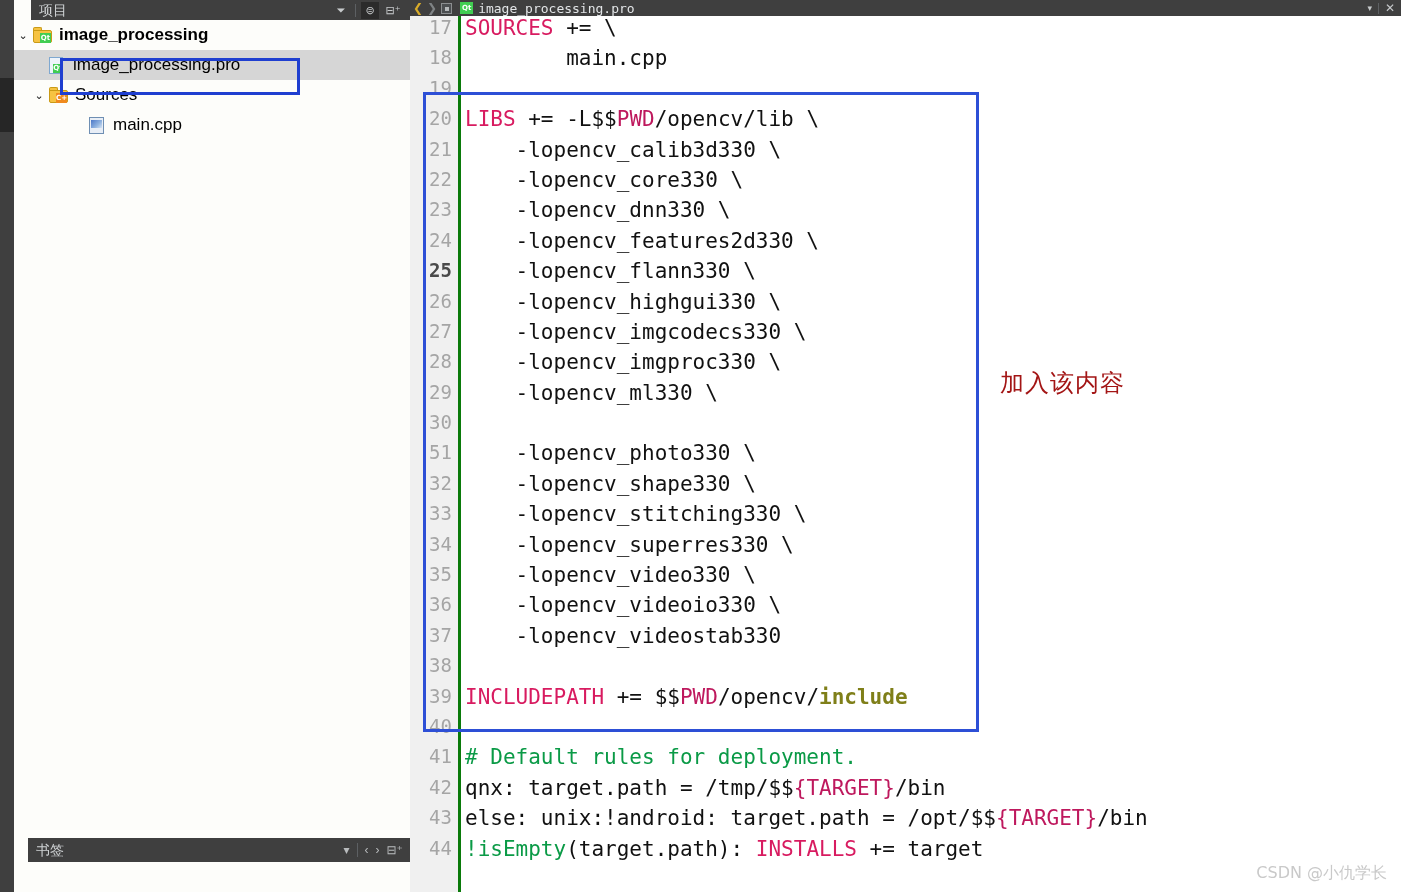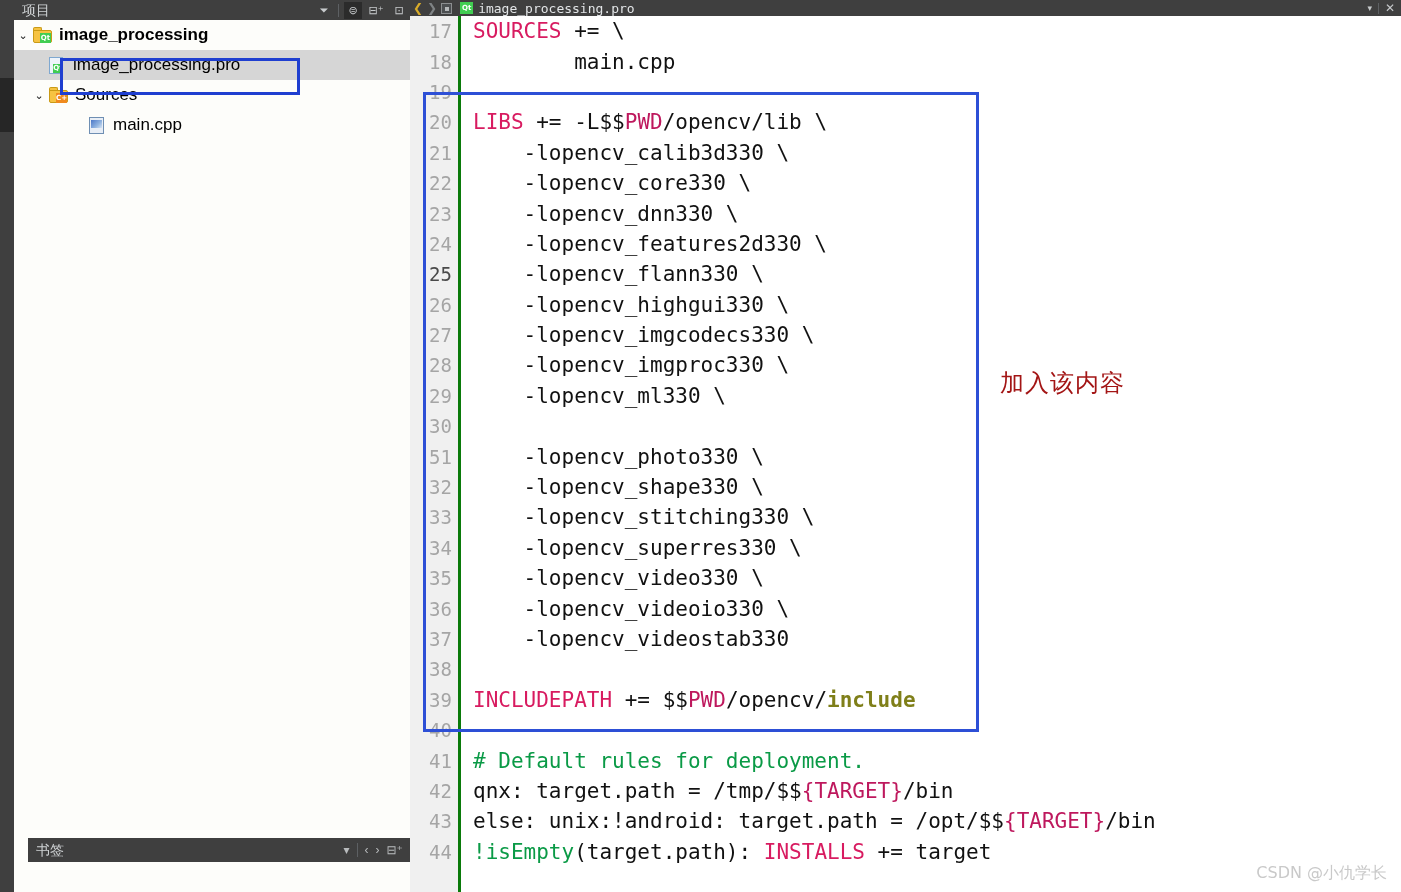--- a/index.html
+++ b/index.html
@@ -7,21 +7,21 @@
   body { font-family:"Liberation Sans", sans-serif; }
 
   #app { position:relative; width:1401px; height:892px; }
 
   
   .mode-strip { position:absolute; left:0; top:0; width:14px; height:892px; background:#3f3f3f; }
   .mode-strip .sel { position:absolute; left:0; top:78px; width:14px; height:54px; background:#262626; }
 
   
   .side-panel { position:absolute; left:14px; top:0; width:396px; height:892px; background:#fdfdfa; }
-  .side-header { position:absolute; left:0; top:0; width:396px; height:20px; background:#3f3f3f;
+  .side-header { position:absolute; left:17px; top:0; width:396px; height:20px; background:#3f3f3f;
                  color:#cfd2d4; font-size:14px; line-height:20px; padding-left:8px; }
   .side-header .tools { position:absolute; right:2px; top:0; height:20px; display:flex; align-items:center; gap:5px; }
   .side-header .tools .ti { width:18px; height:17px; display:flex; align-items:center; justify-content:center;
                             color:#c8cbcd; font-size:11px; }
   .side-header .tools .ti.active { background:#2b2b2b; }
   .side-header .sep { width:1px; height:13px; background:#5d6063; }
 
   .tree { position:absolute; left:0; top:20px; width:396px; height:818px; background:#fdfdfa;
           font-size:17px; color:#000; }
   .tnode { position:relative; height:30px; display:flex; align-items:center; white-space:nowrap; }
@@ -85,25 +85,25 @@
   .tabbar .right { margin-left:auto; display:flex; align-items:center; gap:6px; padding-right:6px; }
   .tabbar .right .caret { color:#c6c9cb; font-size:9px; }
   .tabbar .right .vsep { width:1px; height:11px; background:#5d6063; }
   .tabbar .right .x { color:#c6c9cb; font-size:12px; line-height:12px; }
 
   .code-area { position:absolute; left:0; top:16px; width:991px; height:876px; background:#ffffff; overflow:hidden; }
   .gutter { position:absolute; left:0; top:0; width:50px; height:876px; background:#f0f0f0; }
   .gutter .modbar { position:absolute; left:48px; top:0; width:3px; height:876px; background:#0a7a0a; }
 
   .lines { position:absolute; left:0; top:0; width:991px; }
-  .ln { position:relative; height:30.4px; display:flex; align-items:center;
-        font-family:"DejaVu Sans Mono", monospace; font-size:21px; white-space:pre;gap:8px; }
+  .ln { position:relative; height:30.4px; display:flex; align-items:flex-start;
+        font-family:"DejaVu Sans Mono", monospace; font-size:21px; white-space:pre; }
   .ln .num { width:44px; text-align:right; color:#a5a5a5; font-size:19px; padding-right:2px;
              font-family:"DejaVu Sans Mono", monospace; }
-  .ln.cur .num { color:#4a4a4a; font-weight:normal; }
+  .ln.cur .num { color:#4a4a4a; font-weight:bold; }
   .ln .txt { padding-left:11px; color:#111; }
 
   .kw   { color:#d81b60; }
   .var  { color:#be185d; }
   .cmt  { color:#0a9a46; }
   .sel  { color:#7f7f19;font-weight:bold; }
   .op   { color:#111; }
 
   .anno-box-code { position:absolute; left:13px; top:76px; width:556px; height:640px;
                    border:3px solid #2d4fd6; pointer-events:none; }

